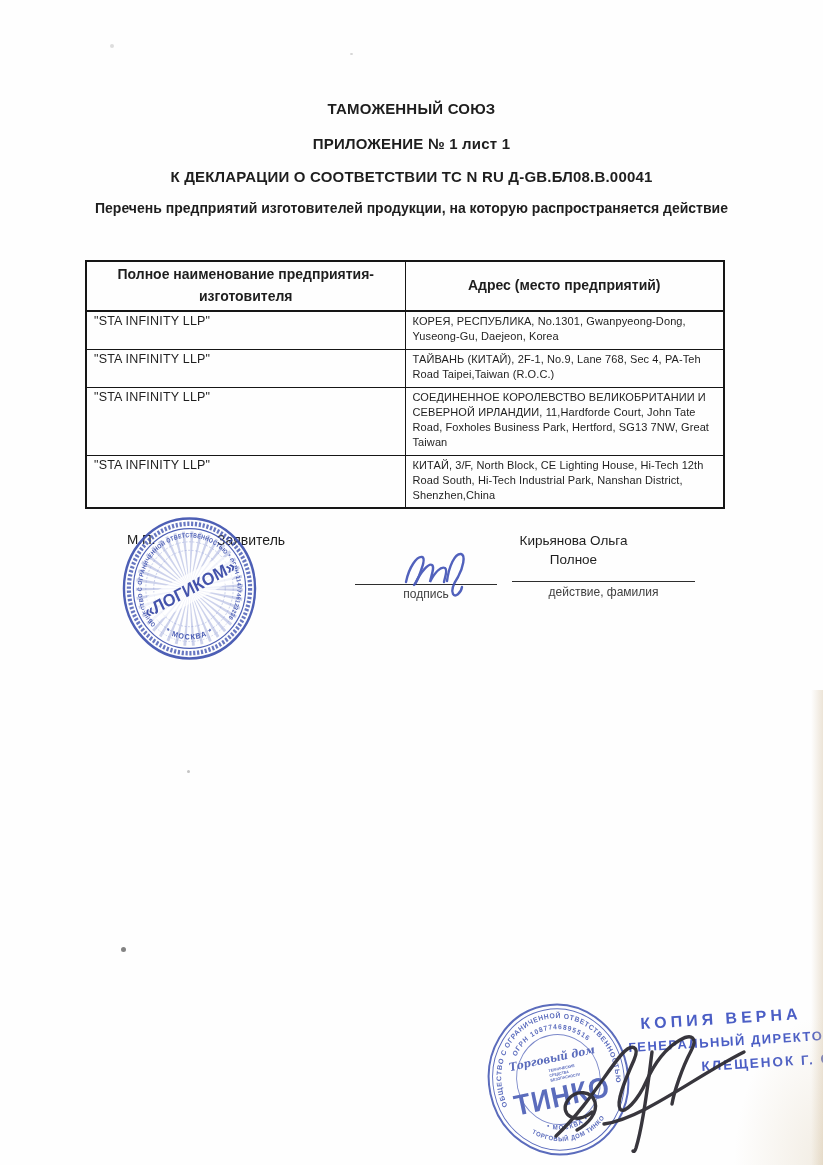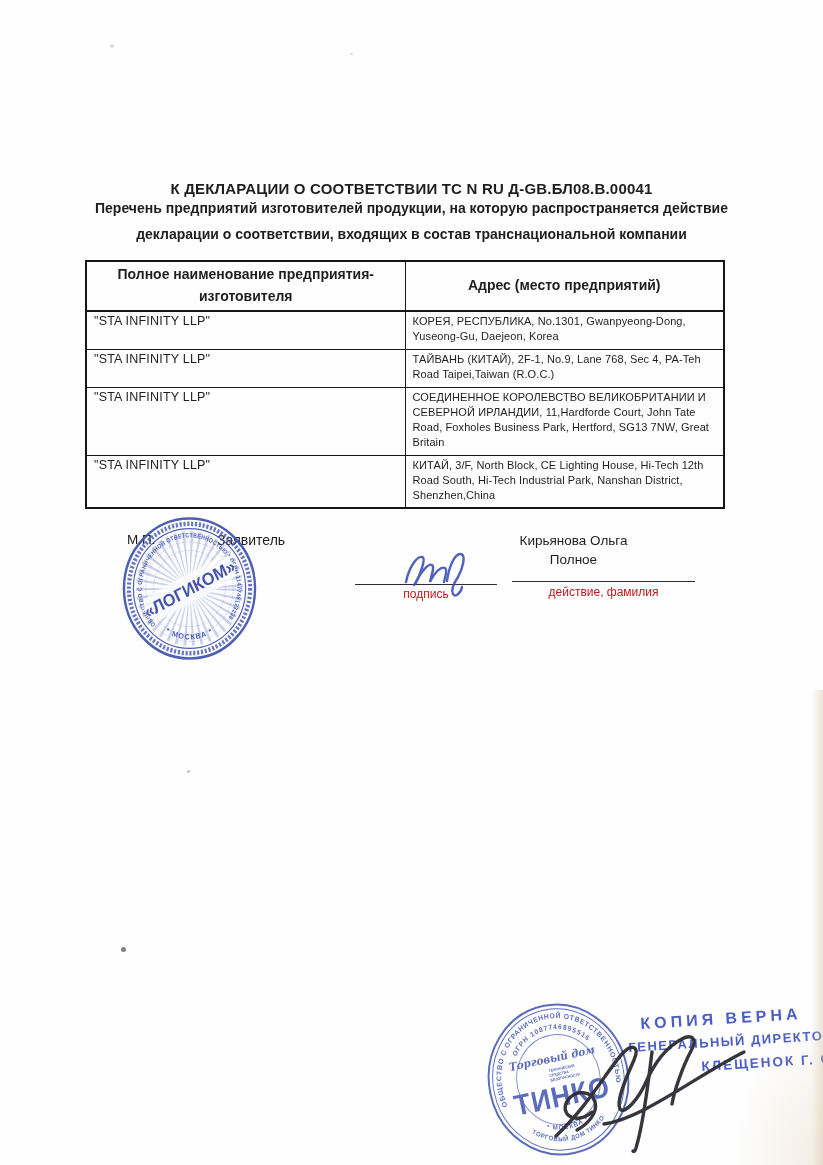--- a/index.html
+++ b/index.html
@@ -26,21 +26,21 @@
   }
   #mfr-table td {
     border:1.4px solid #161616; vertical-align:top; padding:2px 7px 5px 7px;
   }
   #mfr-table td.mfr  { font-size:12.5px; letter-spacing:.2px; }
   #mfr-table td.addr { font-size:11px; line-height:1.36; letter-spacing:.1px; }
 
   
   .sig-label { position:absolute; font-size:13.5px; }
   .sig-line  { position:absolute; border-top:1.8px solid #2d2d2d; height:0; }
-  .sig-caption { position:absolute; text-align:center; font-size:12px; color:#b91c1c; }
+  .sig-caption { position:absolute; text-align:center; font-size:12px; color:#404040; }
   #signer-name { position:absolute; left:482px; top:531px; width:183px;
     text-align:center; font-size:13.5px; line-height:19px; }
 
   
   .stamp { position:absolute; pointer-events:none; }
   #logikom-stamp { left:116px; top:510px; width:147px; height:157px; opacity:.93; }
   #tinko-stamp   { left:484px; top:999px; width:149px; height:161px; opacity:.88;
                    transform:rotate(-12deg); }
   .attest { position:absolute; font-weight:bold; color:#4b5ec5; white-space:nowrap;
             transform:rotate(-3.5deg); transform-origin:left top; }
@@ -56,23 +56,24 @@
   #edge-tint { position:absolute; right:0; top:690px; width:12px; height:475px;
     background:linear-gradient(to left, rgba(208,186,152,.38), rgba(208,186,152,0)); }
   #corner-tint { position:absolute; right:0; bottom:0; width:90px; height:150px;
     background:radial-gradient(ellipse at bottom right, rgba(214,196,164,.30), rgba(214,196,164,0) 70%); }
 </style>
 </head>
 <body>
 
 <div id="page">
 
-  <div class="center-line t-bold" style="top:180px">К ДЕКЛАРАЦИИ О СООТВЕТСТВИИ ТС N RU Д-GB.БЛ08.В.00041</div>
+  <div class="center-line t-bold" style="top:100px">ТАМОЖЕННЫЙ СОЮЗ</div>
+  <div class="center-line t-bold" style="top:135px">ПРИЛОЖЕНИЕ № 1 лист 1</div>
+  <div class="center-line t-bold" style="top:168px">К ДЕКЛАРАЦИИ О СООТВЕТСТВИИ ТС N RU Д-GB.БЛ08.В.00041</div>
   <div class="center-line t-reg" style="top:200px">Перечень предприятий изготовителей продукции, на которую распространяется действие</div>
-  <div class="center-line t-reg" style="top:226px">декларации о соответствии, входящих в состав транснациональной компании</div>
 
   <table id="mfr-table">
     <colgroup>
         <col style="width:319px">
         <col style="width:319px">
       </colgroup>
     <thead>
       <tr>
         <th>Полное наименование предприятия-изготовителя</th>
         <th>Адрес (место предприятий)</th>
@@ -82,21 +83,21 @@
       <tr>
         <td class="mfr">"STA INFINITY LLP"</td>
         <td class="addr">КОРЕЯ, РЕСПУБЛИКА, No.1301, Gwanpyeong-Dong, Yuseong-Gu, Daejeon, Korea</td>
       </tr>
       <tr>
         <td class="mfr">"STA INFINITY LLP"</td>
         <td class="addr">ТАЙВАНЬ (КИТАЙ), 2F-1, No.9, Lane 768, Sec 4, PA-Teh Road Taipei,Taiwan (R.O.C.)</td>
       </tr>
       <tr>
         <td class="mfr">"STA INFINITY LLP"</td>
-        <td class="addr">СОЕДИНЕННОЕ КОРОЛЕВСТВО ВЕЛИКОБРИТАНИИ И СЕВЕРНОЙ ИРЛАНДИИ, 11,Hardforde Court, John Tate Road, Foxholes Business Park, Hertford, SG13 7NW, Great Britain</td>
+        <td class="addr">СОЕДИНЕННОЕ КОРОЛЕВСТВО ВЕЛИКОБРИТАНИИ И СЕВЕРНОЙ ИРЛАНДИИ, 11,Hardforde Court, John Tate Road, Foxholes Business Park, Hertford, SG13 7NW, Great Taiwan</td>
       </tr>
       <tr>
         <td class="mfr">"STA INFINITY LLP"</td>
         <td class="addr">КИТАЙ, 3/F, North Block, CE Lighting House, Hi-Tech 12th Road South, Hi-Tech Industrial Park, Nanshan District, Shenzhen,China</td>
       </tr>
     </tbody>
   </table>
 
   <div class="sig-label" style="left:127px; top:532px">М.П.</div>
   <div class="sig-label" style="left:217px; top:532px; font-size:14px">Заявитель</div>

